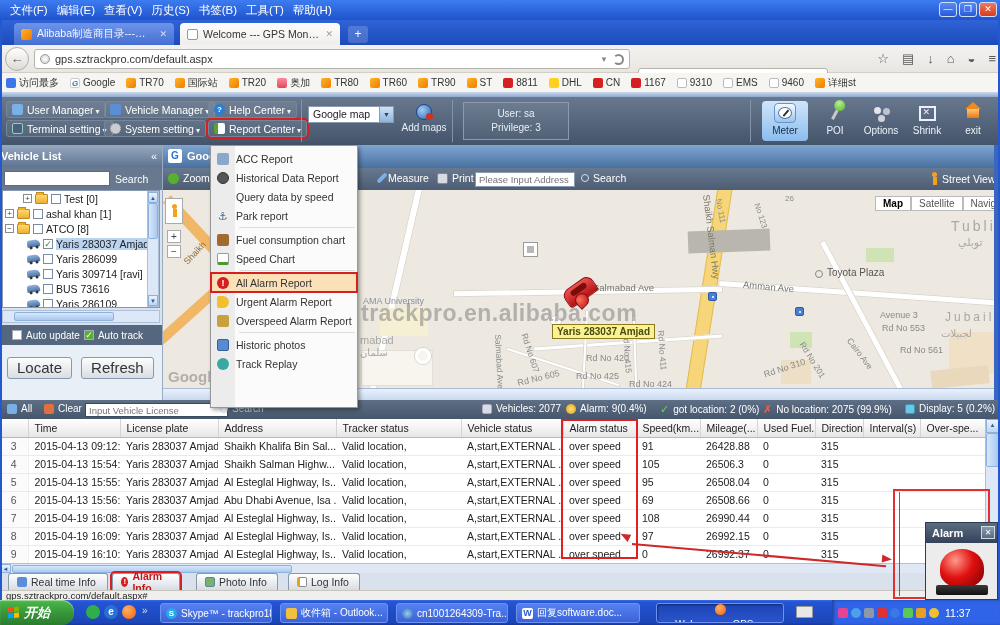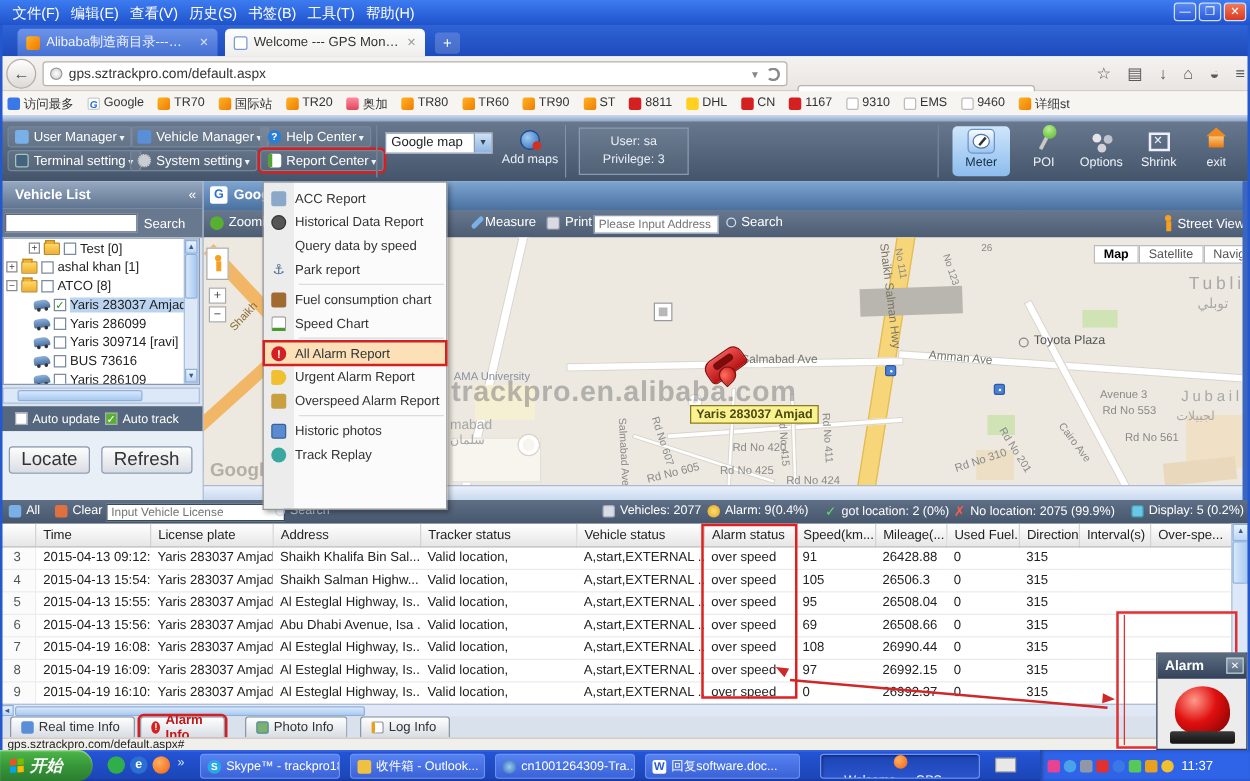--- a/index.html
+++ b/index.html
@@ -46,39 +46,39 @@
   .drop::after { content:"▾"; font-size:8px; margin-left:2px; opacity:.9; }
   .tico { width:11px; height:11px; border-radius:2px; display:inline-block; }
   .i-user{background:#7ab0e8;} .i-veh{background:#5a8fd8;} .i-term{background:#46627e;border:1px solid #9cb;} .i-sys{background:#c8cdd4;border-radius:50%;border:1.5px dotted #888;} .i-help{background:#2a7fd4;border-radius:50%;color:#fff;font-size:8px;font-weight:bold;text-align:center;line-height:11px;} .i-rep{background:#fff;border-left:4px solid #58a038;}
   .redbox-outline { outline:2px solid #d42020; outline-offset:0px; }
   .vsep { position:absolute; top:3px; width:1px; height:42px; background:#36465a; border-right:1px solid #8294a8; }
   .mapselect { position:absolute; left:308px; top:106px; width:86px; height:17px; background:#fff; color:#222; border:1px solid #8a9ab0; font-size:10.5px; line-height:15px; padding-left:4px; z-index:5;}
   .mapselect .selbtn { position:absolute; right:0; top:0; width:14px; height:15px; background:linear-gradient(#cfe2f6,#8fb4e0); border-left:1px solid #8a9ab0; color:#345; font-size:7px; text-align:center; line-height:15px; }
   .addmaps { position:absolute; left:399px; top:104px; width:50px; text-align:center; color:#e8eef6; font-size:10px; z-index:5;}
   .addmaps .gl { width:16px; height:16px; margin:0 auto 2px; border-radius:50%; background:radial-gradient(circle at 35% 35%, #9ecbf2, #2a66b8); border:1px solid #1a4688; position:relative;}
   .addmaps .gl::after{content:"";position:absolute;right:-2px;bottom:-1px;width:7px;height:7px;border-radius:50%;background:#d43020;}
-  .userbox { position:absolute; left:463px; top:102px; width:88px; height:38px; border:1px solid #8a9ab0; background:rgba(255,255,255,.05); color:#e8eef6; text-align:center; font-size:10px; padding-top:4px; line-height:14px; z-index:5;}
+  .userbox { position:absolute; left:463px; top:102px; width:106px; height:38px; border:1px solid #8a9ab0; background:rgba(255,255,255,.05); color:#e8eef6; text-align:center; font-size:10px; padding-top:4px; line-height:14px; z-index:5;}
   .ribtn { position:absolute; top:101px; width:46px; text-align:center; color:#eef2f8; font-size:10px; z-index:5;}
   .ribtn .ic { height:24px; display:flex; align-items:center; justify-content:center; }
   .ribtn.hl { background:linear-gradient(#cfe6fb,#8cbcee); border-radius:4px; color:#14304a; height:40px; }
   .ico-meter { width:22px; height:20px; border-radius:4px; background:linear-gradient(#f8fbff,#9cc4ee); border:1px solid #6a94c8; position:relative; }
   .ico-meter::after { content:""; position:absolute; inset:3px; border-radius:50%; background:#fff; border:1px solid #4a74a8; }
   .ico-meter::before { content:""; position:absolute; left:10px; top:5px; width:1.5px; height:8px; background:#333; transform:rotate(40deg); z-index:2;}
   .ico-poi { width:3px; height:13px; background:#c8c8c8; transform:rotate(28deg); position:relative; }
   .ico-poi::before { content:""; position:absolute; left:-4px; top:-8px; width:11px; height:11px; border-radius:50%; background:radial-gradient(circle at 35% 35%, #b8f090,#55b028); }
   .ico-opts { width:7px; height:7px; border-radius:50%; background:#e4e4ea; box-shadow:9px 1px 0 #c2c2cc, 4px 8px 0 #d2d2da; margin:-6px 0 0 -8px; }
   .ico-shrink { width:17px; height:15px; border:2px solid #eef; position:relative; }
   .ico-shrink::before { content:"✕"; position:absolute; left:2px; top:-1px; color:#eef; font-size:9px; }
   .ico-exit { width:16px; height:14px; position:relative; margin-top:4px;}
   .ico-exit::before { content:""; position:absolute; left:0; top:-6px; border-left:8px solid transparent; border-right:8px solid transparent; border-bottom:7px solid #f08a20; }
   .ico-exit::after { content:""; position:absolute; left:2px; top:1px; width:12px; height:9px; background:linear-gradient(#ffc878,#e87810); }
 
   
   .vpanel { position:absolute; left:0; top:145px; width:163px; height:255px; background:#d9e3f0; border-right:1px solid #9aaac0; }
-  .vhead { position:absolute; left:0; top:0; width:100%; height:22px; background:linear-gradient(#97a9c1,#5f7490); color:#fff; font-weight:bold; line-height:22px; padding-left:12px; }
+  .vhead { position:absolute; left:0; top:0; width:100%; height:22px; background:linear-gradient(#97a9c1,#5f7490); color:#fff; font-weight:bold; line-height:22px; padding-left:1px; }
   .vhead .coll { position:absolute; right:5px; top:0; font-weight:normal; }
   .vsearch { position:absolute; left:0; top:22px; width:100%; height:23px; background:#68788e; display:flex; align-items:center; gap:5px; padding:0 4px; }
   .vsearch input { width:106px; height:15px; border:1px solid #5a6a80; font-size:10px; }
   .vsearch .slbl { color:#fff; font-size:10.5px; }
   .vtree { position:absolute; left:2px; top:45px; width:158px; height:118px; background:#fff; border:1px solid #8898b0; overflow:hidden; }
   .trow { height:15px; display:flex; align-items:center; gap:3px; font-size:10.5px; color:#222; padding-left:2px; white-space:nowrap; }
   .ind1 { padding-left:20px; } .ind2 { padding-left:24px; }
   .exp { width:9px; height:9px; border:1px solid #8a8a8a; background:#fff; font-size:8px; line-height:7px; text-align:center; color:#444; flex:none;}
   .fold { width:13px; height:10px; background:linear-gradient(#ffd96a,#f0b030); border:1px solid #c08820; border-radius:1px; position:relative; flex:none;}
   .fold::before { content:""; position:absolute; left:0; top:-3px; width:6px; height:2px; background:#f0b030; border:1px solid #c08820; border-bottom:none; }

